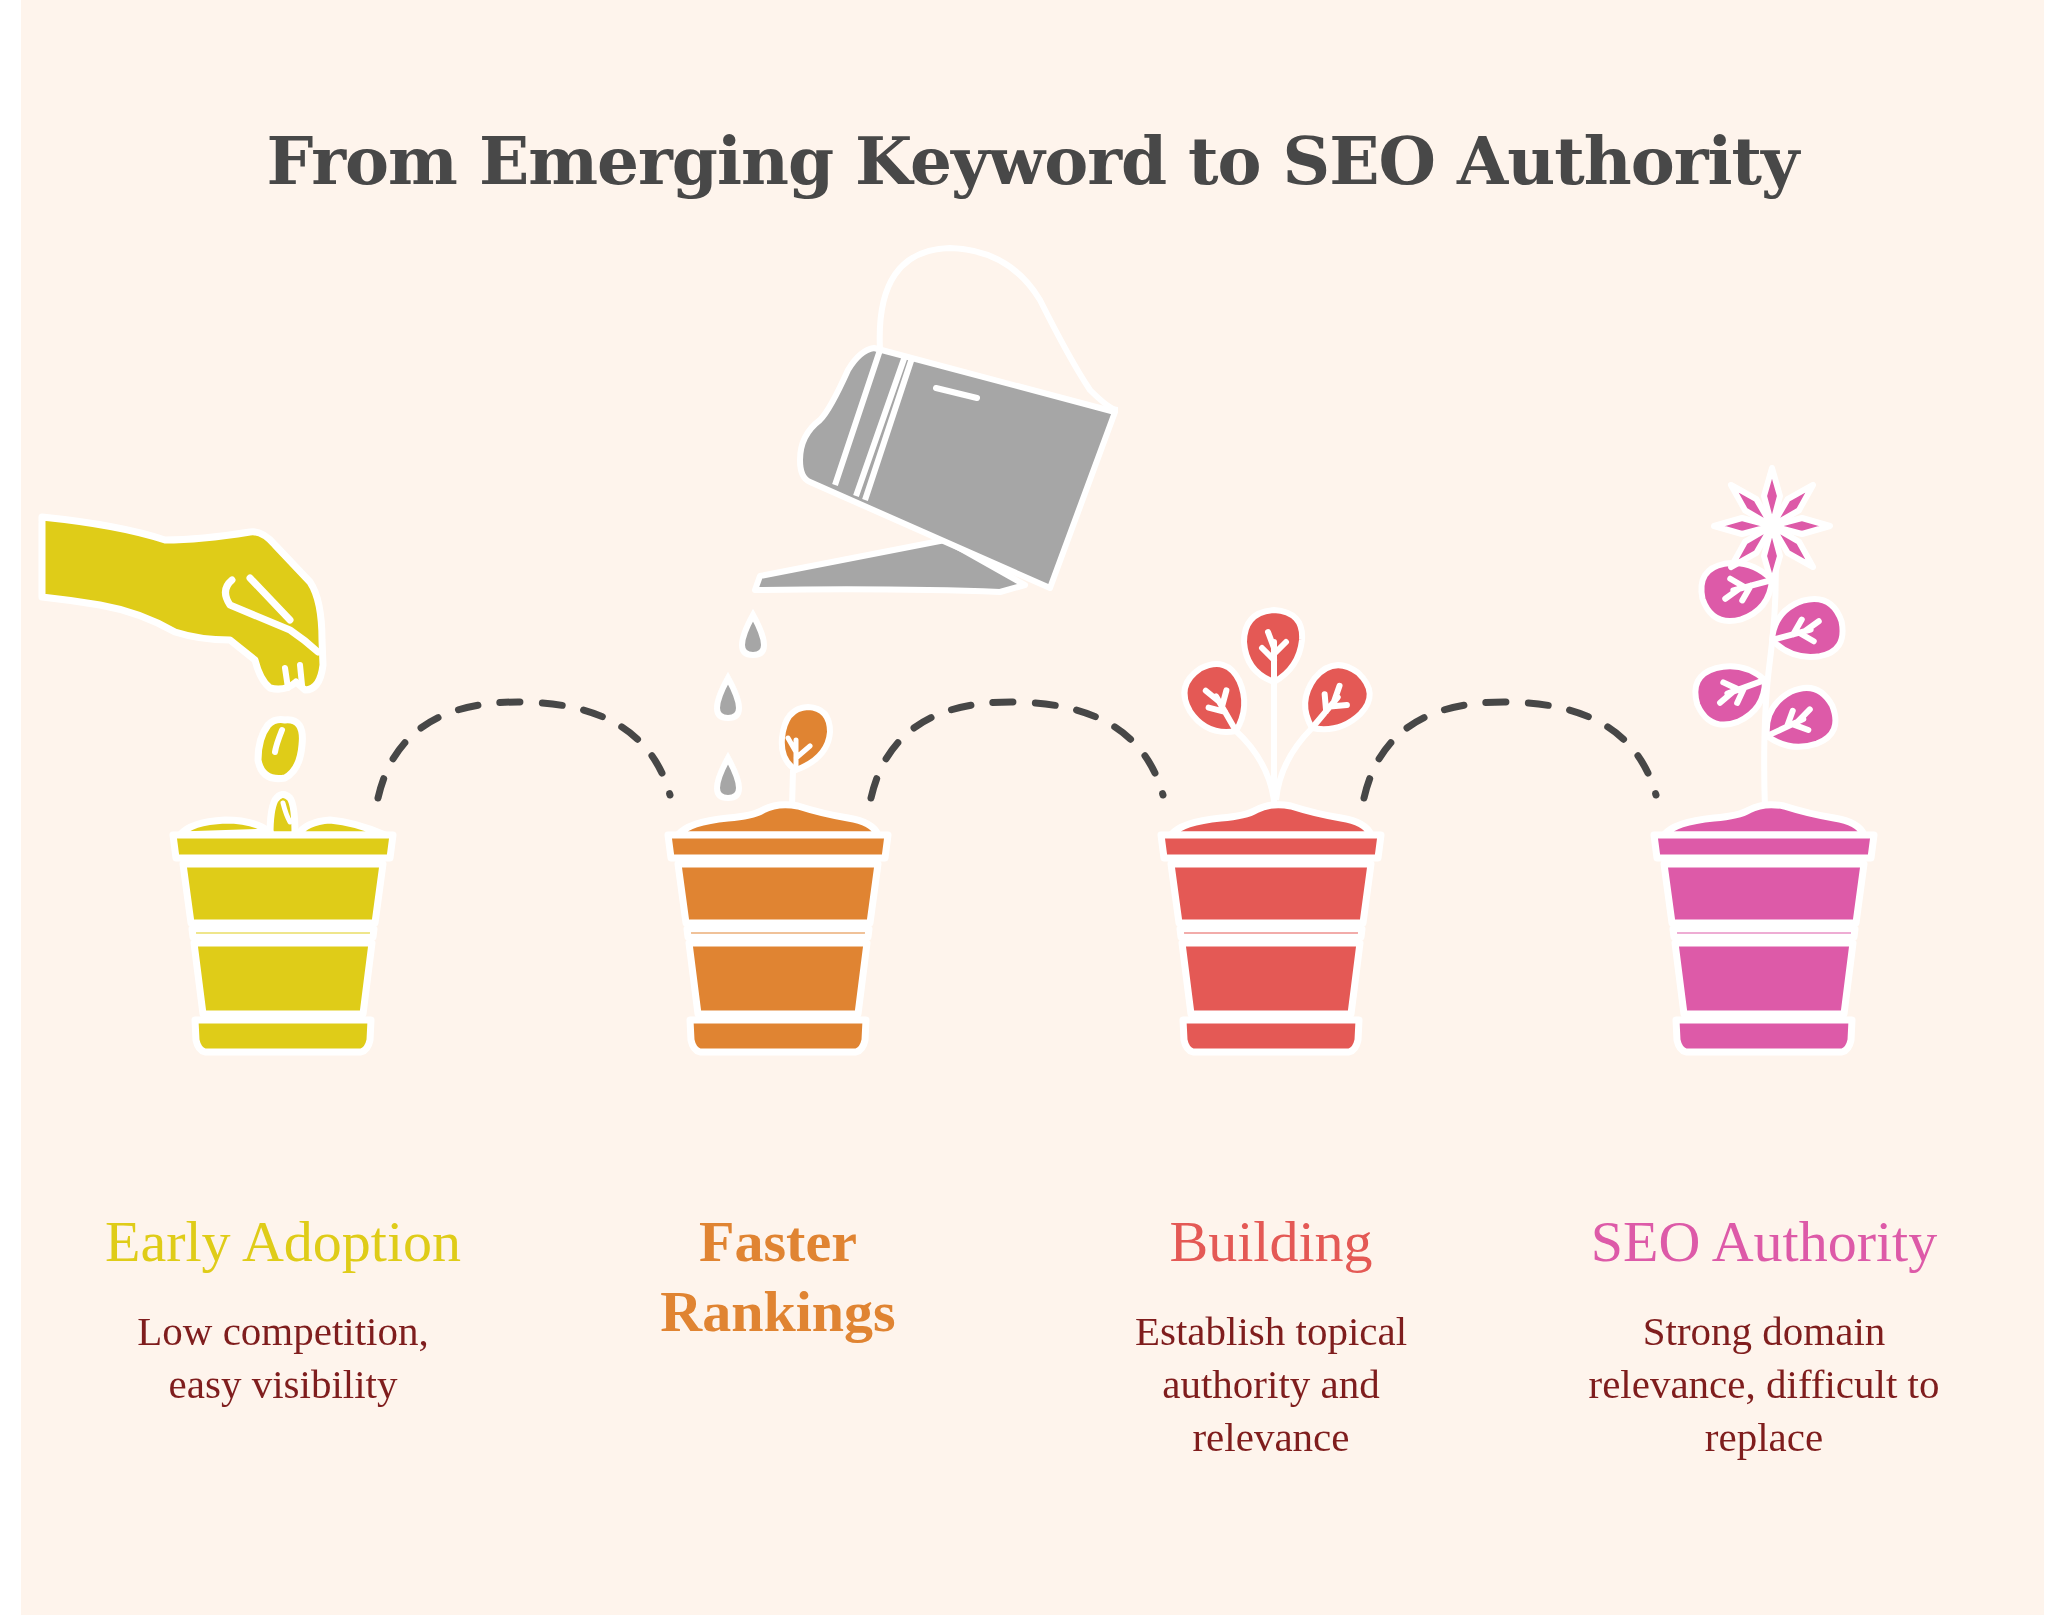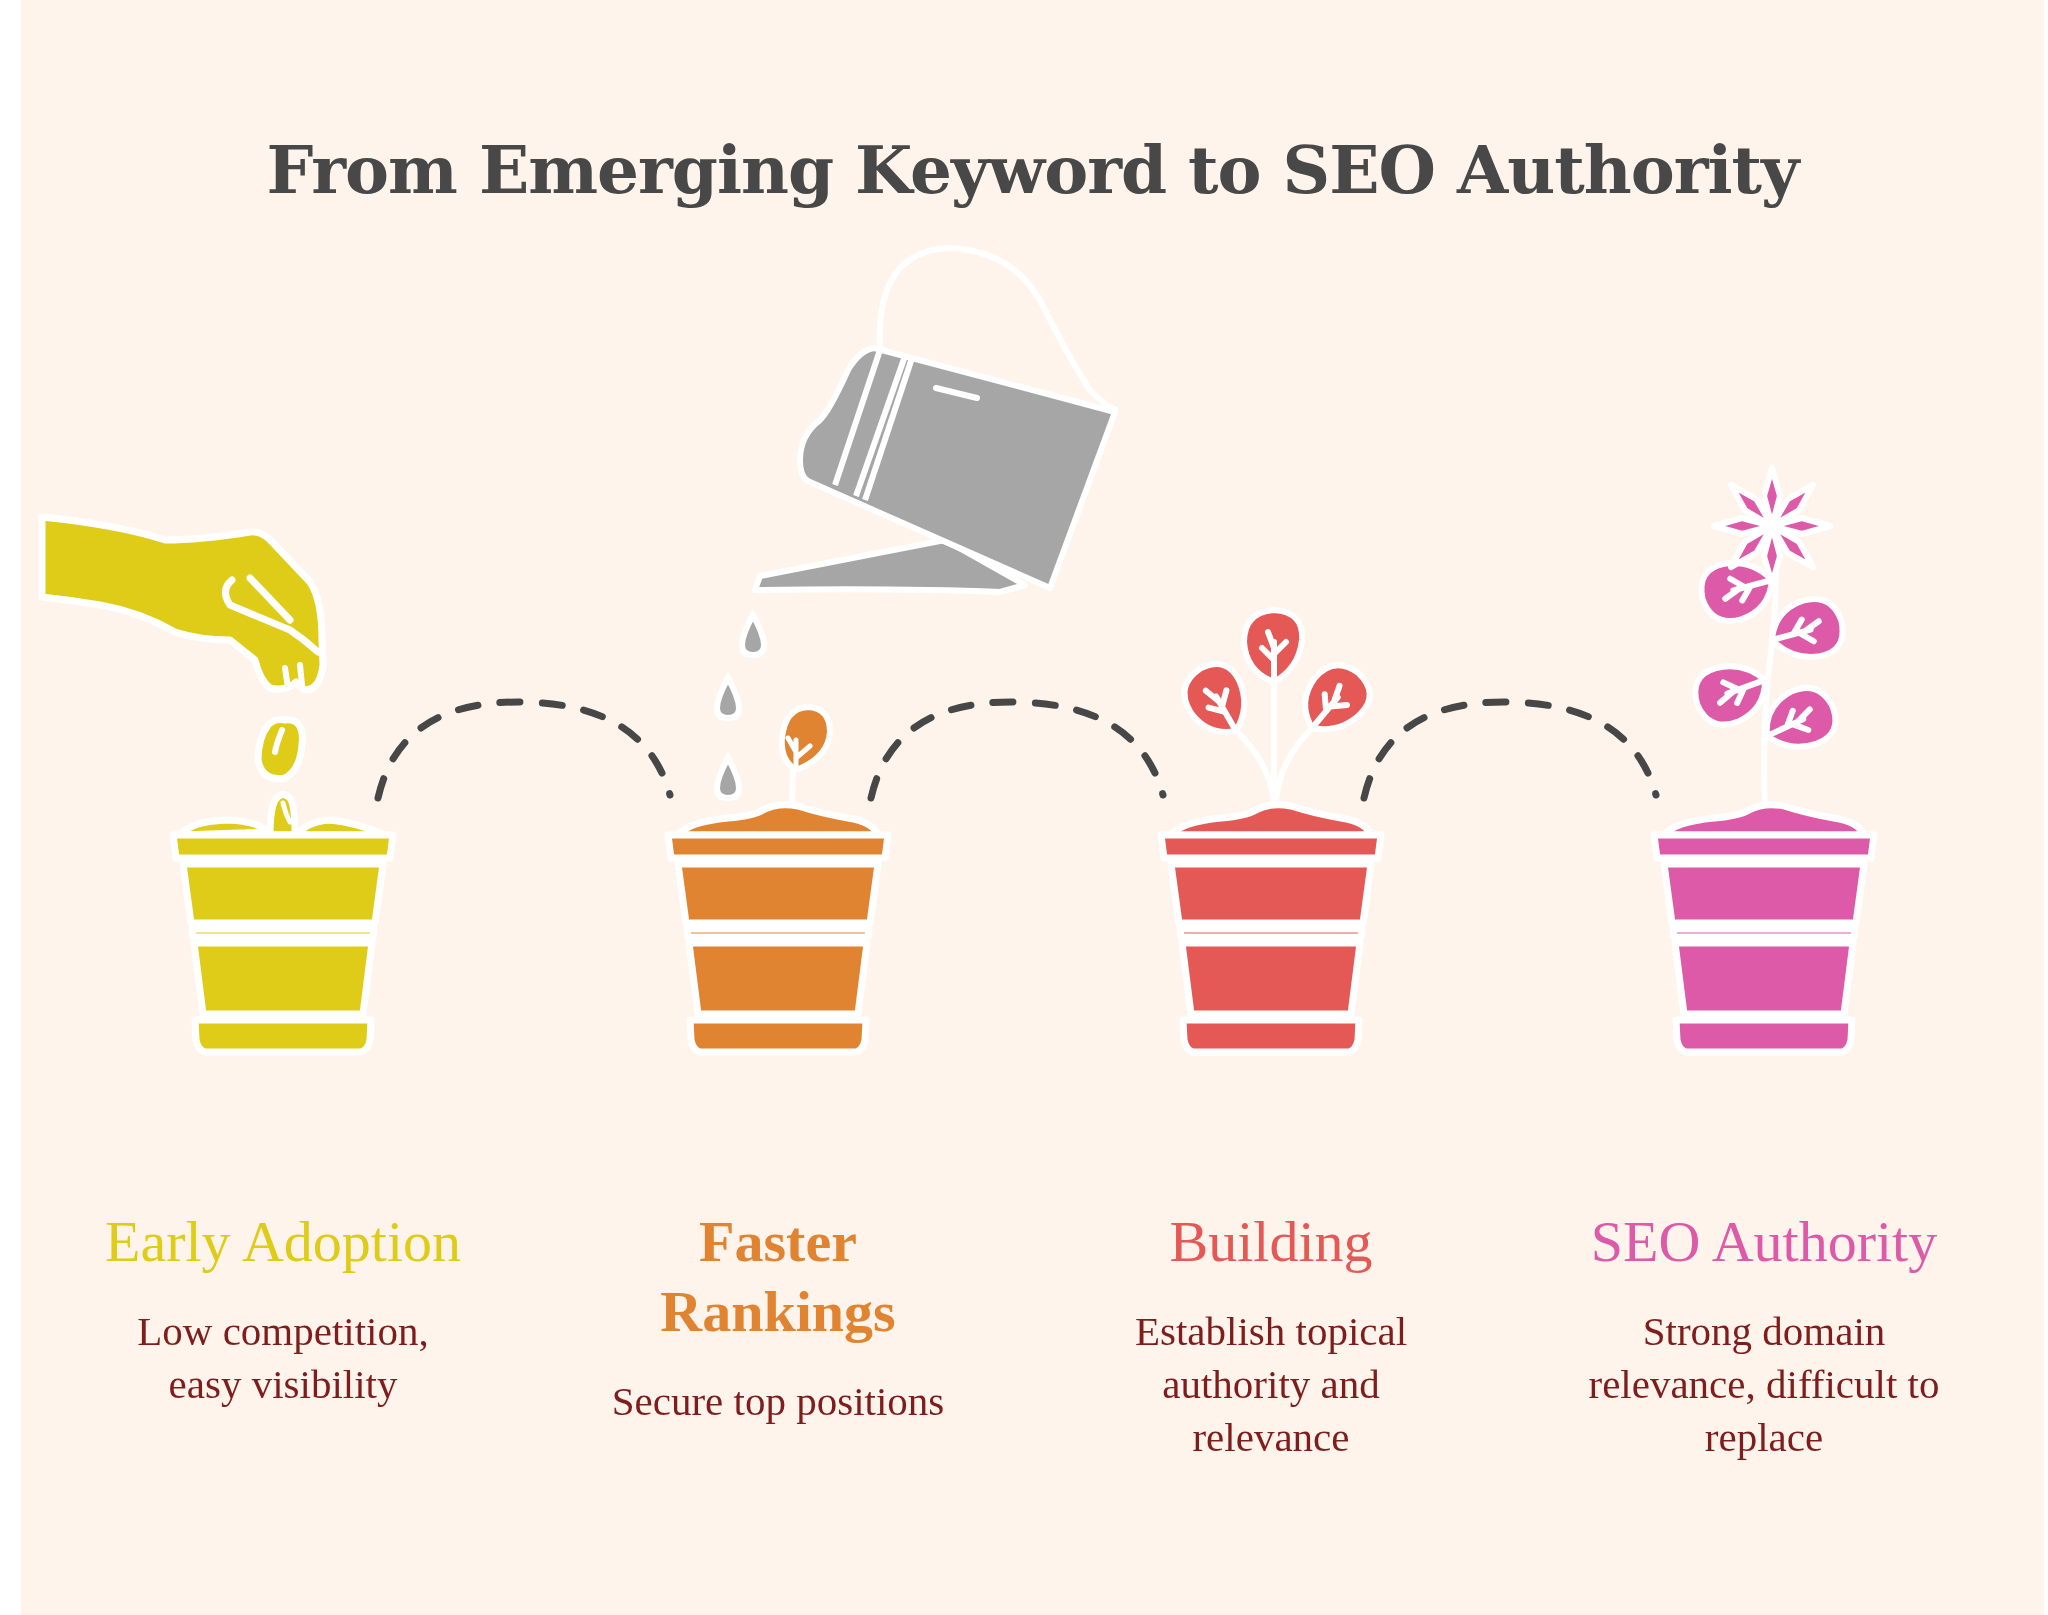--- a/index.html
+++ b/index.html
@@ -5,21 +5,21 @@
     html, body { margin: 0; padding: 0; }
     body {
       width: 2048px; height: 1615px; background: #ffffff; position: relative; overflow: hidden;
       font-family: "DejaVu Serif", "Liberation Serif", serif;
     }
     .panel {
       position: absolute; left: 21px; top: 0; width: 2023px; height: 1615px;
       background: #fef4ec;
     }
     .title {
-      position: absolute; left: 21px; top: 131px; width: 2023px; text-align: center;
+      position: absolute; left: 21px; top: 122px; width: 2023px; text-align: center;
       font-family: "DejaVu Serif", serif; font-weight: bold; font-size: 66px;
       color: #484848; letter-spacing: -1px; margin: 0;
     }
     svg.art { position: absolute; left: 0; top: 0; }
     .stage {
       position: absolute; text-align: center; width: 460px;
     }
     .stage-title {
       font-family: "Liberation Serif", serif; font-size: 58px; line-height: 70px;
       margin: 12px;
@@ -167,21 +167,21 @@
     <span>easy visibility</span>
   </p>
 </div>
 
 <div class="stage" style="left:548px; top:1195px;">
   <p class="stage-title" style="color:#e08432;font-weight:bold;">
     <span>Faster</span><br>
     <span>Rankings</span>
   </p>
   <p class="stage-desc" style="margin-top:28px;">
-    <span>Secure top positions</span><br>
+    <br>
   </p>
 </div>
 
 <div class="stage" style="left:1041px; top:1195px;">
   <p class="stage-title" style="color:#e45955;">
     <span>Building</span><br>
   </p>
   <p class="stage-desc" style="margin-top:28px;">
     <span>Establish topical</span><br>
     <span>authority and</span><br>

